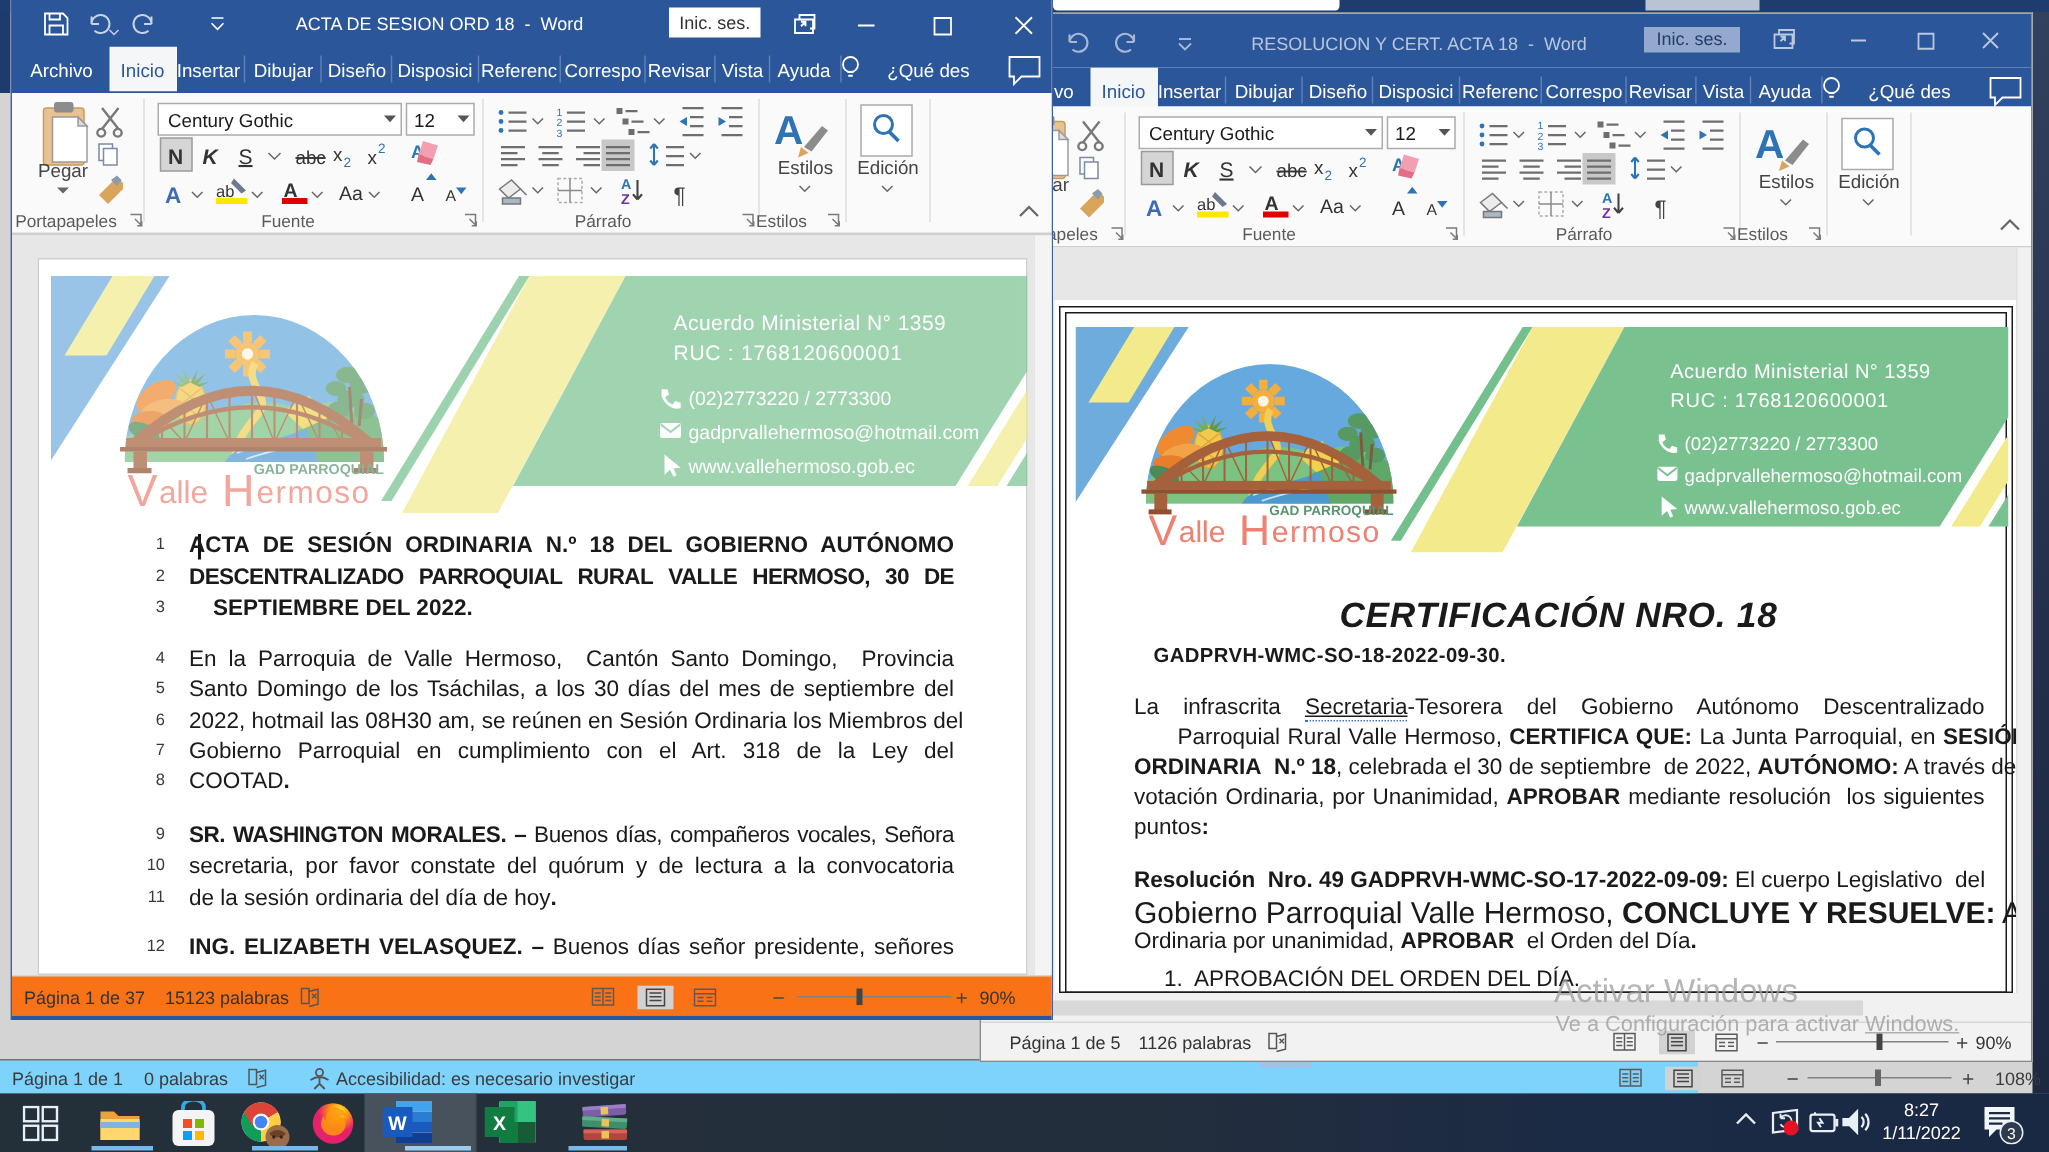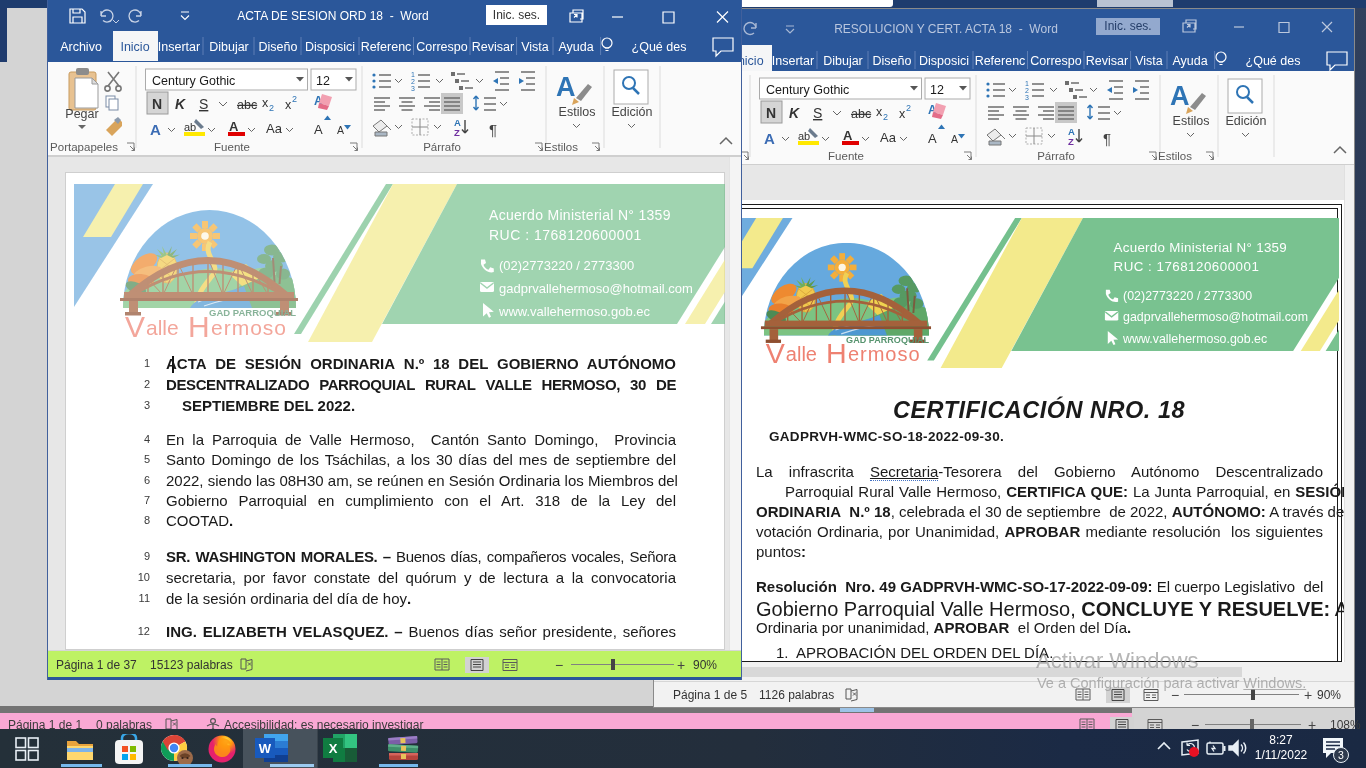--- a/index.html
+++ b/index.html
@@ -276,21 +276,21 @@
 </defs>
 </svg>
 
 <div class="abs" style="left:0;top:0;width:1366px;height:729px;background:#D4D4D4"></div>
 <div class="abs" style="left:0;top:0;width:1366px;height:8px;background:#1E3C6E"></div>
 <div class="abs" style="left:702px;top:0;width:191px;height:7px;background:#fff;border-radius:0 0 3px 3px"></div>
 <div class="abs" style="left:1097px;top:0;width:76px;height:7px;background:#B9C3D3"></div>
 <div class="abs" style="left:0;top:8px;width:7px;height:54px;background:#1F3B6D"></div>
 <div class="abs" style="left:1355px;top:8px;width:11px;height:721px;background:linear-gradient(180deg,#31415E 0%,#232F4A 60%,#1C2940 100%)"></div>
 
-<div class="abs" style="left:0;top:706px;width:1132px;height:23px;background:#f9a8d4;border-top:7px solid #737373;box-sizing:border-box;color:#3b3b3b;font-size:12px;">
+<div class="abs" style="left:0;top:706px;width:1132px;height:23px;background:#7dd3fc;border-top:1px solid #737373;box-sizing:border-box;color:#3b3b3b;font-size:12px;">
  <span class="abs" style="left:8px;top:5px">Página 1 de 1</span>
  <span class="abs" style="left:96px;top:5px">0 palabras</span>
  <svg class="abs" style="left:164px;top:4px" width="16" height="15">
         <path d="M2,2 h5 v10 h-5 z M7,4 l6,-1.5 v10 l-6,1.5" fill="none" stroke="#555"></path>
         <path d="M9,5.5 l3,3 m0,-3 l-3,3" stroke="#555"></path>
       </svg>
  <svg class="abs" style="left:205px;top:4px" width="16" height="16">
         <circle cx="8" cy="4" r="2.4" fill="none" stroke="#555" stroke-width="1.2"></circle>
         <path d="M2,9 q6,-4 12,0 M8,6.5 v5 M8,11.5 l-3.5,3.5 M8,11.5 l3.5,3.5" stroke="#555" stroke-width="1.2" fill="none"></path>
       </svg>
@@ -391,21 +391,21 @@
           </g>
   </svg>
   <span class="abs" style="left:517px;top:5px;font-size:14px;color:#444">−</span>
   <div class="abs" style="left:530px;top:12px;width:115px;height:1px;background:#818181"></div>
   <div class="abs" style="left:597px;top:7px;width:4px;height:11px;background:#444"></div>
   <span class="abs" style="left:650px;top:5px;font-size:14px;color:#444">+</span>
   <span class="abs" style="left:663px;top:6px">90%</span>
  </div>
 </div>
 
-<div class="win" style="left:7px;top:0;width:695px;height:680px;overflow:hidden;border-left:1px solid #41609C;border-right:1px solid #41609C;box-sizing:border-box;margin-left:40px;">
+<div class="win" style="left:7px;top:0;width:695px;height:680px;overflow:hidden;border-left:1px solid #41609C;border-right:1px solid #41609C;box-sizing:border-box;">
  <div class="abs" style="left:0;top:0;width:695px;height:30px;background:#2B579A"></div>
  <svg class="abs" style="left:21px;top:7px" width="130" height="18" fill="none" stroke="#fff" stroke-width="1.3">
   <path d="M1,2 h12 l3,3 v11 h-15 z M4,2 v4 h7 v-4 M4,16 v-6 h9 v6" stroke-width="1.2"></path>
   <path d="M32,9 a6,6 0 1 1 2,4.5 M32,9 v-5 M32,9 h5" stroke="#C8D3E6"></path>
   <path d="M44,13 l3,3 3,-3" stroke="#C8D3E6" stroke-width="1"></path>
   <path d="M72,9 a6,6 0 1 0 -2,4.5 M72,9 v-5 M72,9 h-5" stroke="#C8D3E6"></path>
   <path d="M112,5 h8 m-8,3.5 l4,4 4,-4" stroke-width="1.1"></path>
  </svg>
  <div class="abs wtxt" style="left:130px;top:9px;width:310px;text-align:center;font-size:12px;">ACTA DE SESION ORD 18&nbsp;&nbsp;-&nbsp;&nbsp;Word</div>
  <div class="abs" style="left:438px;top:5px;width:61px;height:20px;background:#fff;color:#333;font-size:12px;text-align:center;line-height:20px;">Inic. ses.</div>
@@ -446,32 +446,32 @@
   </div>
   <div class="abs" style="left:124px;top:199px;width:1.5px;height:17px;background:#111"></div>
   <div class="abs doctext" style="left:118px;top:0;width:510px;font-size:15px;font-weight:bold;">
    <div class="abs jl" style="left:0;top:198px;width:510px;">ACTA&nbsp; DE&nbsp; SESIÓN&nbsp; ORDINARIA&nbsp; N.º&nbsp; 18&nbsp; DEL&nbsp; GOBIERNO&nbsp; AUTÓNOMO</div>
    <div class="abs jl" style="left:0;top:218.5px;width:510px;letter-spacing:-.4px">DESCENTRALIZADO&nbsp; PARROQUIAL&nbsp; RURAL&nbsp; VALLE&nbsp; HERMOSO,&nbsp; 30&nbsp; DE</div>
    <div class="abs ll" style="left:16px;top:239.5px;width:510px;">SEPTIEMBRE DEL 2022.</div>
   </div>
   <div class="abs doctext" style="left:118px;top:0;width:510px;font-size:15px;">
    <div class="abs jl" style="left:0;top:274px;width:510px;">En la Parroquia de Valle Hermoso,&nbsp; Cantón Santo Domingo,&nbsp; Provincia</div>
    <div class="abs jl" style="left:0;top:294.3px;width:510px;">Santo Domingo de los Tsáchilas, a los 30 días del mes de septiembre del</div>
-   <div class="abs jl" style="left:0;top:314.6px;width:510px;">2022, siendo las 08H30 am, se reúnen en Sesión Ordinaria los Miembros del</div>
+   <div class="abs jl" style="left:0;top:314.6px;width:510px;">2022, hotmail las 08H30 am, se reúnen en Sesión Ordinaria los Miembros del</div>
    <div class="abs jl" style="left:0;top:334.9px;width:510px;">Gobierno&nbsp; Parroquial&nbsp; en&nbsp; cumplimiento&nbsp; con&nbsp; el&nbsp; Art.&nbsp; 318&nbsp; de&nbsp; la&nbsp; Ley&nbsp; del</div>
    <div class="abs ll" style="left:0;top:355.2px;width:510px;">COOTAD<b>.</b></div>
    <div class="abs jl" style="left:0;top:390.5px;width:510px;letter-spacing:-.3px"><b>SR. WASHINGTON MORALES. –</b> Buenos días, compañeros vocales, Señora</div>
    <div class="abs jl" style="left:0;top:411.5px;width:510px;">secretaria, por favor constate del quórum y de lectura a la convocatoria</div>
    <div class="abs ll" style="left:0;top:432.5px;width:510px;">de la sesión ordinaria del día de hoy<b>.</b></div>
    <div class="abs jl" style="left:0;top:465.5px;width:510px;"><b>ING. ELIZABETH VELASQUEZ. –</b> Buenos días señor presidente, señores</div>
   </div>
  </div>
  <div class="abs" style="left:681px;top:157px;width:13px;height:493px;background:#F4F4F4;border-left:1px solid #E3E3E3;box-sizing:border-box;"></div>
 
- <div class="abs" style="left:0;top:650px;width:695px;height:27px;background:#bef264;border-top:1px solid #D6D6D6;box-sizing:border-box;font-size:12px;color:#333;">
+ <div class="abs" style="left:0;top:650px;width:695px;height:27px;background:#f97316;border-top:1px solid #D6D6D6;box-sizing:border-box;font-size:12px;color:#333;">
   <span class="abs" style="left:8px;top:7px">Página 1 de 37</span>
   <span class="abs" style="left:102px;top:7px">15123 palabras</span>
   <svg class="abs" style="left:191px;top:6px" width="16" height="15">
           <path d="M2,2 h5 v10 h-5 z M7,4 l6,-1.5 v10 l-6,1.5" fill="none" stroke="#555"></path>
           <path d="M9,5.5 l3,3 m0,-3 l-3,3" stroke="#555"></path>
         </svg>
   <svg class="abs" style="left:385px;top:6px" width="104" height="16">
    <g fill="none" stroke="#5a5a5a">
             <path d="M2,2 h14 v11 h-14 z M9,2 v11 M3.5,5 h4 M3.5,7.5 h4 M3.5,10 h4 M10.5,5 h4 M10.5,7.5 h4 M10.5,10 h4"></path>
           </g>

